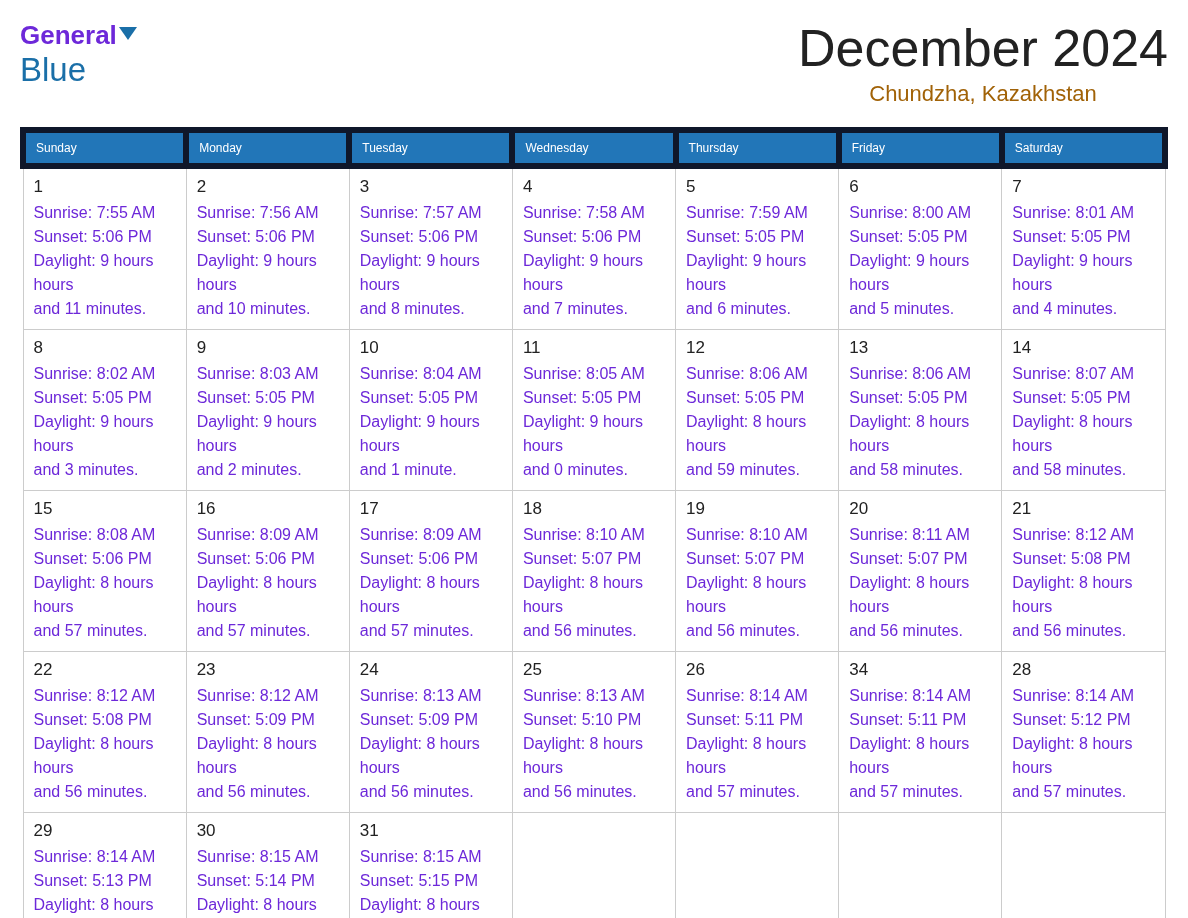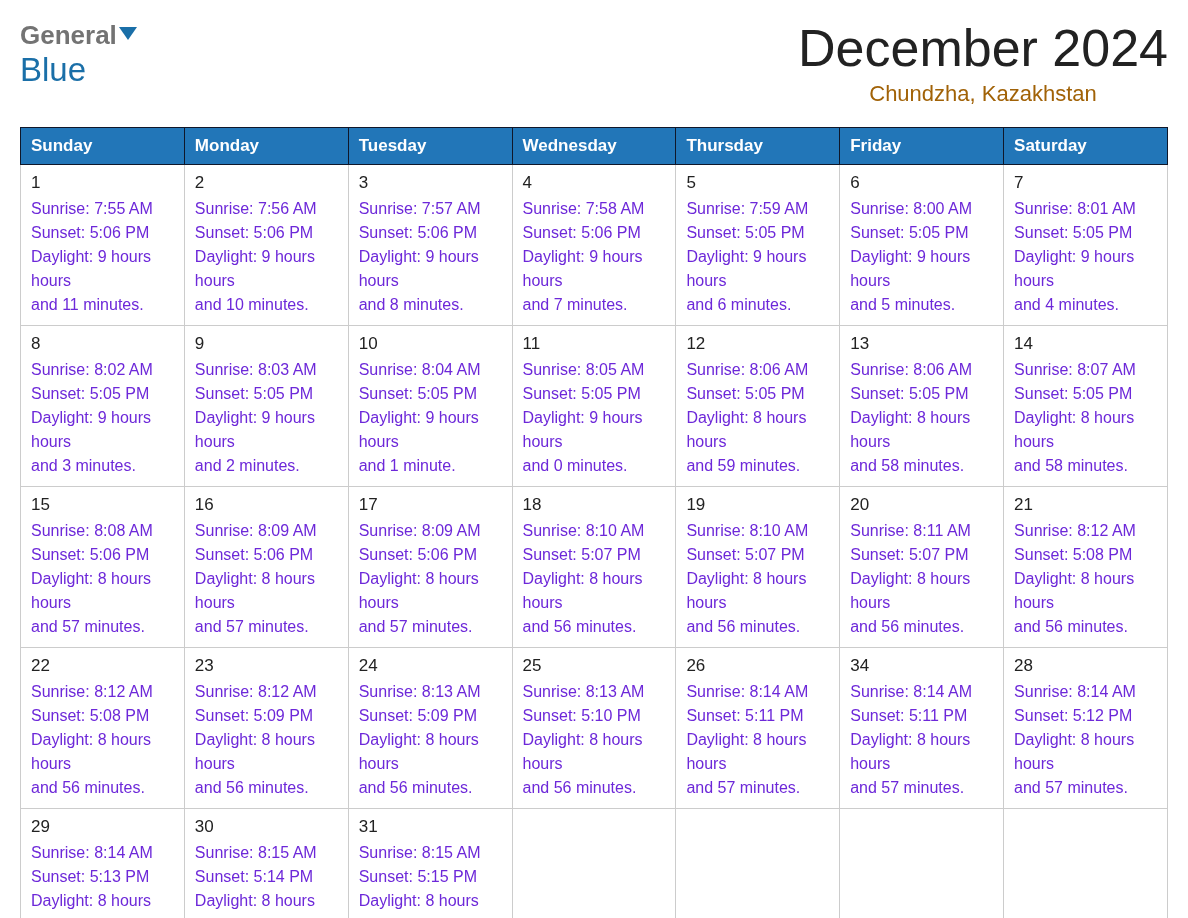--- a/index.html
+++ b/index.html
@@ -37,24 +37,24 @@
     }
     .calendar-table {
       width: 100%;
       border-collapse: collapse;
       table-layout: fixed;
     }
     .calendar-table thead tr th {
       background-color: #2276b8;
       color: #fff;
       padding: 8px 10px;
-      font-size: 17px;
-      font-weight: bold;
+      font-size: 12px;
+      font-weight: normal;
       text-align: left;
-      border: 1px solid #0f172a;
+      border: 6px solid #0f172a;
     }
     .calendar-table tbody tr td {
       vertical-align: top;
       padding: 8px 10px;
       border: 1px solid #ccc;
       font-size: 13px;
       color: #333;
       height: 110px;
     }
     .calendar-table tbody tr td.empty {
@@ -71,21 +71,21 @@
       font-size: 16px;
       color: #6d28d9;
       line-height: 1.5;
     }
     .row-border-top td {
       border-top: 2px solid #2276b8;
     }
     .logo-general {
       font-size: 26px;
       font-weight: bold;
-      color: #737373;
+      color: #6d28d9;
       display: flex;
       align-items: center;
     }
     .logo-blue-text {
       font-size: 33px;
       font-weight: normal;
       color: #1a6fa8;
     }
     .arrow-icon {
       width: 0;

